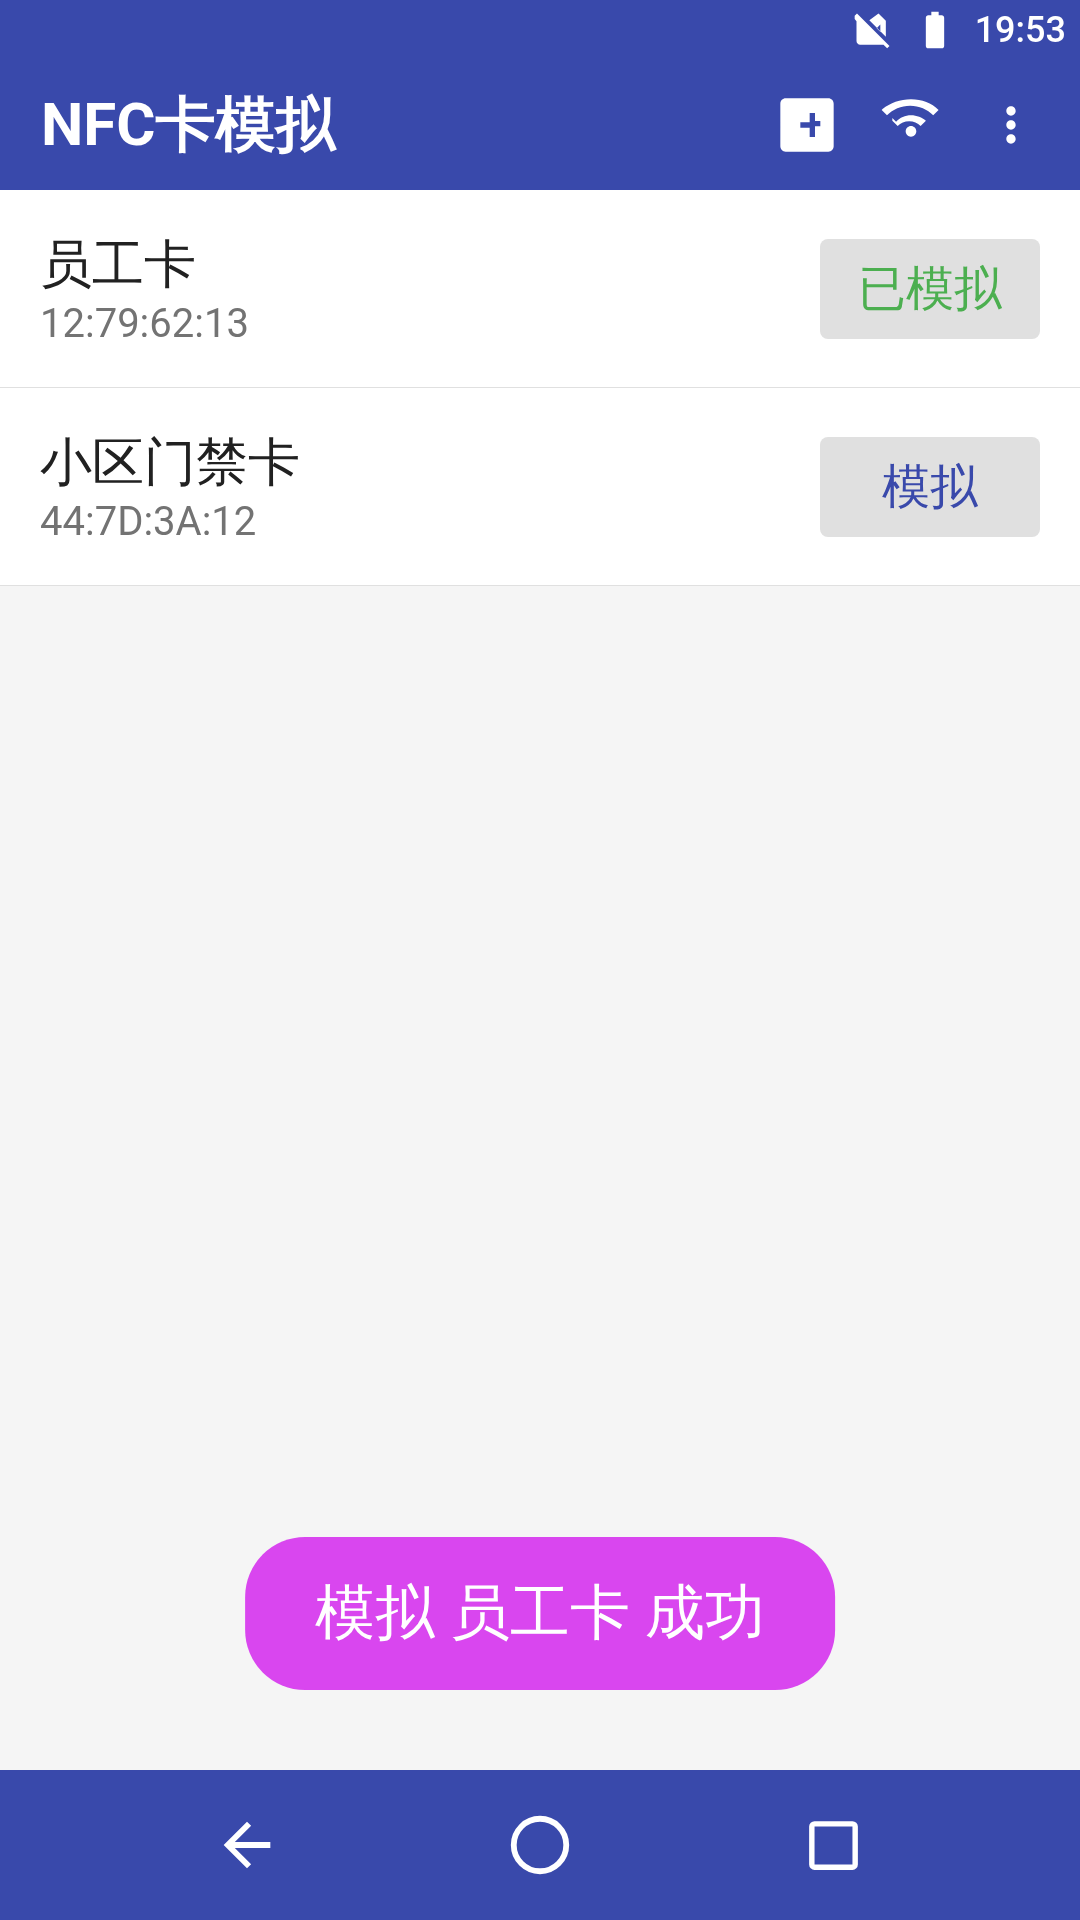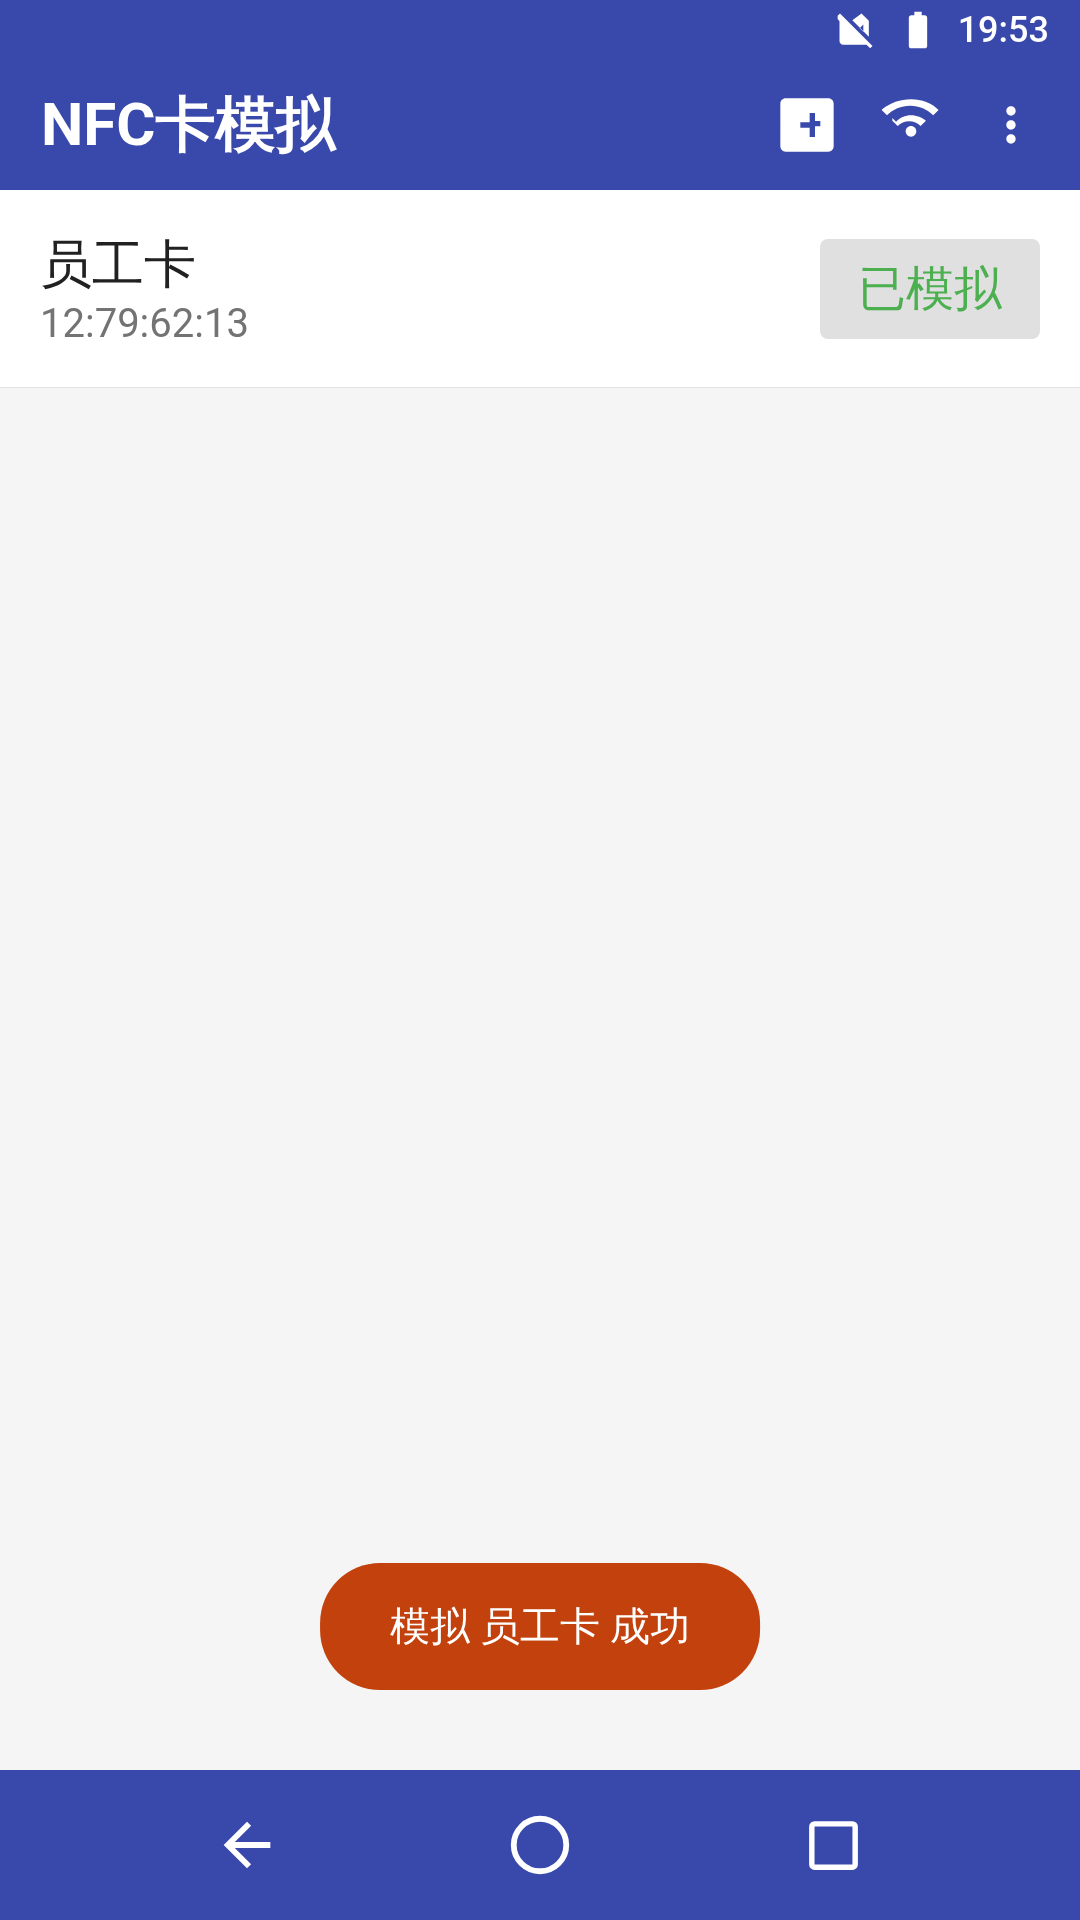--- a/index.html
+++ b/index.html
@@ -19,21 +19,21 @@
     }
 
     
     .status-bar {
       width: 100%;
       height: 60px;
       background: #3949AB;
       display: flex;
       align-items: center;
       justify-content: flex-end;
-      padding: 0 31px;
+      padding: 0 14px;
       gap: 20px;
     }
 
     .status-bar-icons {
       display: flex;
       align-items: center;
       gap: 18px;
     }
 
     .status-time {
@@ -128,25 +128,25 @@
       height: 900px;
       background: #f5f5f5;
     }
 
     
     .toast {
       position: absolute;
       bottom: 230px;
       left: 50%;
       transform: translateX(-50%);
-      background: #c2410c;
+      background: #d946ef;
       color: white;
       padding: 36px 70px;
       border-radius: 60px;
-      font-size: 40px;
+      font-size: 60px;
       white-space: nowrap;
     }
 
     
     .nav-bar {
       position: absolute;
       bottom: 0;
       width: 100%;
       height: 150px;
       background: #3949AB;
@@ -208,20 +208,27 @@
 <div class="main-content">
 
   <div class="card-item">
     <div class="card-info">
       <span class="card-name">员工卡</span>
       <span class="card-id">12:79:62:13</span>
     </div>
     <button class="simulate-btn active">已模拟</button>
   </div>
 
+  <div class="card-item">
+    <div class="card-info">
+      <span class="card-name">小区门禁卡</span>
+      <span class="card-id">44:7D:3A:12</span>
+    </div>
+    <button class="simulate-btn inactive">模拟</button>
+  </div>
 
   <div class="empty-area"></div>
 
 </div>
 
 <div class="toast">模拟 员工卡 成功</div>
 
 <div class="nav-bar">
   <button class="nav-btn">
 

